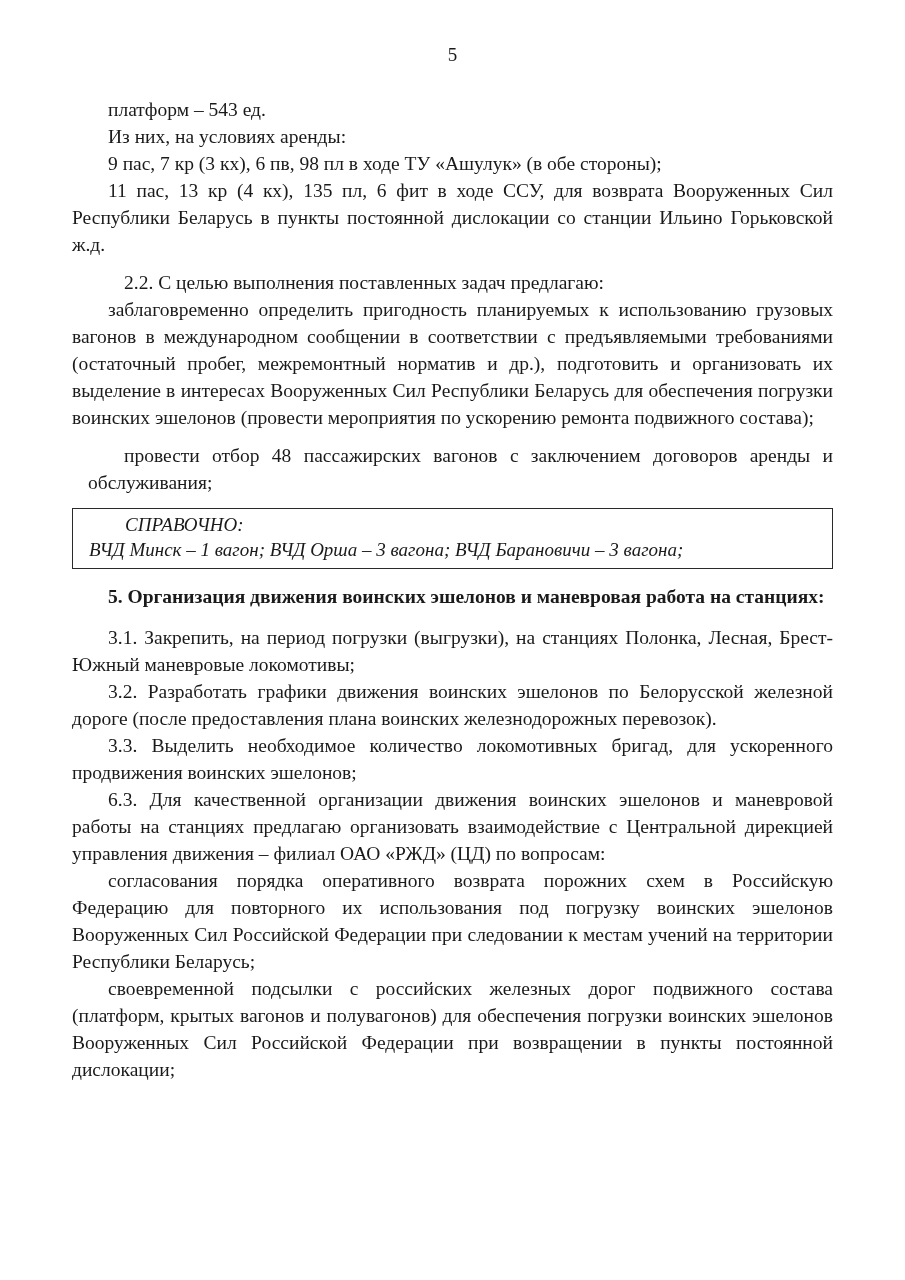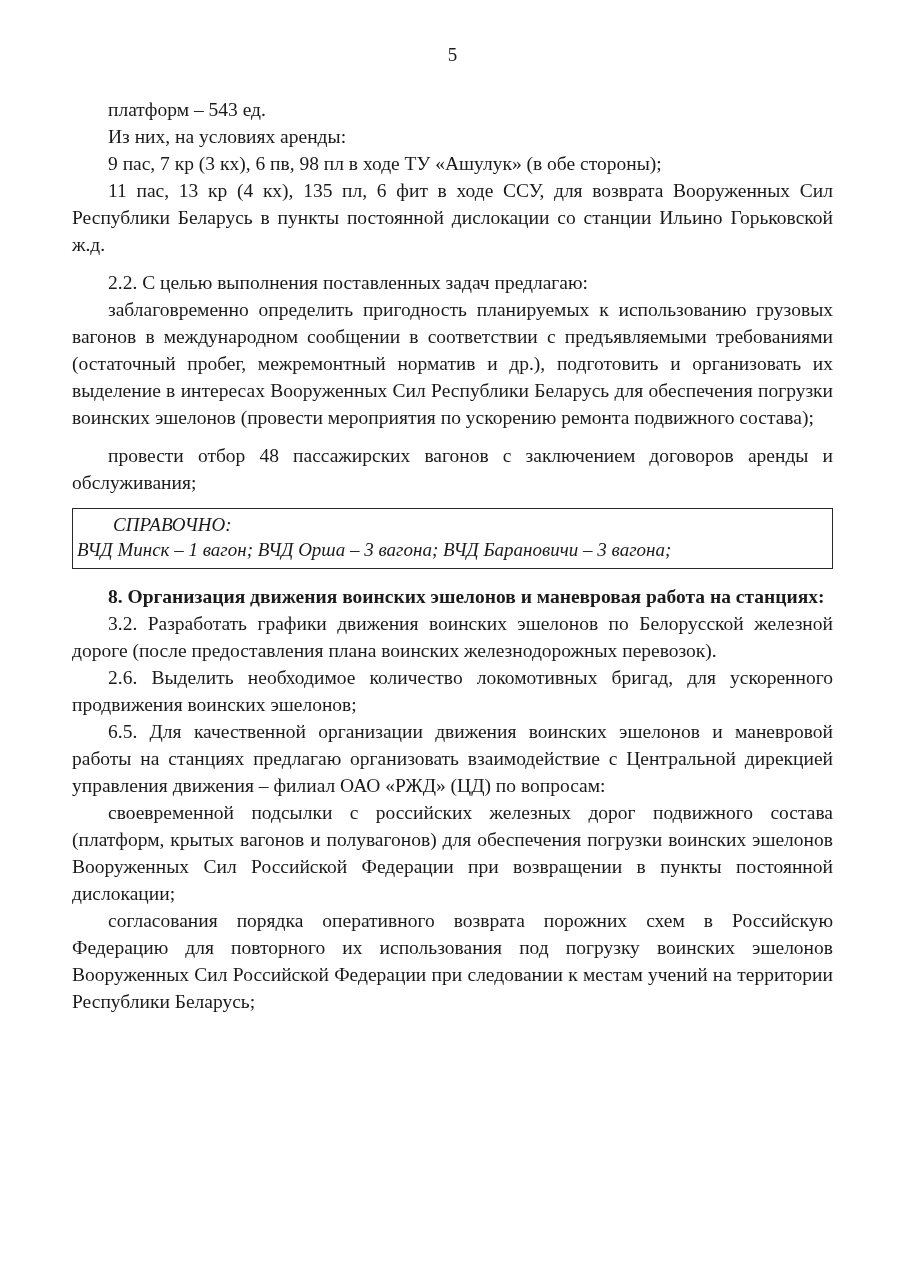--- a/index.html
+++ b/index.html
@@ -40,37 +40,38 @@
   }
   .heading {
     font-weight: bold;
     text-indent: 36px;
     margin-top: 14px;
     text-align: justify;
   }
   .note-box {
     border: 1.5px solid #2a2a2a;
     margin: 12px 0 10px 0;
-    padding: 4px 8px 6px 4px;
+    padding: 4px 8px 6px 16px;
     box-sizing: border-box;
   }
   .note-box p {
     font-style: italic;
     font-size: 19px;
     line-height: 1.3;
     text-align: left;
   }
   .note-box .note-title {
     text-indent: 36px;
   }
   .note-box .note-line {
     text-indent: 0;
   }
   .gap-sm {
     margin-top: 11px;
+    margin-left: 16px;
   }
   .gap-md {
     margin-top: 14px;
   }
 </style>
 </head>
 <body>
 
 <div class="page">
 
@@ -84,22 +85,23 @@
     <p class="indent">11 пас, 13 кр (4 кх), 135 пл, 6 фит в ходе ССУ, для возврата Вооруженных Сил Республики Беларусь в пункты постоянной дислокации со станции Ильино Горьковской ж.д.</p>
     <p class="indent gap-sm">2.2. С целью выполнения поставленных задач предлагаю:</p>
     <p class="indent">заблаговременно определить пригодность планируемых к использованию грузовых вагонов в международном сообщении в соответствии с предъявляемыми требованиями (остаточный пробег, межремонтный норматив и др.), подготовить и организовать их выделение в интересах Вооруженных Сил Республики Беларусь для обеспечения погрузки воинских эшелонов (провести мероприятия по ускорению ремонта подвижного состава);</p>
     <p class="indent gap-sm">провести отбор 48 пассажирских вагонов с заключением договоров аренды и обслуживания;</p>
 
     <div class="note-box">
       <p class="note-title">СПРАВОЧНО:</p>
       <p class="note-line">ВЧД Минск – 1 вагон; ВЧД Орша – 3 вагона; ВЧД Барановичи – 3 вагона;</p>
     </div>
 
-    <p class="heading">8. Организация движения воинских эшелонов и маневровая работа на станциях:</p>
+    <p class="heading">5. Организация движения воинских эшелонов и маневровая работа на станциях:</p>
 
+    <p class="indent gap-md">3.1. Закрепить, на период погрузки (выгрузки), на станциях Полонка, Лесная, Брест-Южный маневровые локомотивы;</p>
     <p class="indent">3.2. Разработать графики движения воинских эшелонов по Белорусской железной дороге (после предоставления плана воинских железнодорожных перевозок).</p>
-    <p class="indent">2.6. Выделить необходимое количество локомотивных бригад, для ускоренного продвижения воинских эшелонов;</p>
-    <p class="indent">6.5. Для качественной организации движения воинских эшелонов и маневровой работы на станциях предлагаю организовать взаимодействие с Центральной дирекцией управления движения – филиал ОАО «РЖД» (ЦД) по вопросам:</p>
+    <p class="indent">3.3. Выделить необходимое количество локомотивных бригад, для ускоренного продвижения воинских эшелонов;</p>
+    <p class="indent">6.3. Для качественной организации движения воинских эшелонов и маневровой работы на станциях предлагаю организовать взаимодействие с Центральной дирекцией управления движения – филиал ОАО «РЖД» (ЦД) по вопросам:</p>
+    <p class="indent">согласования порядка оперативного возврата порожних схем в Российскую Федерацию для повторного их использования под погрузку воинских эшелонов Вооруженных Сил Российской Федерации при следовании к местам учений на территории Республики Беларусь;</p>
     <p class="indent">своевременной подсылки с российских железных дорог подвижного состава (платформ, крытых вагонов и полувагонов) для обеспечения погрузки воинских эшелонов Вооруженных Сил Российской Федерации при возвращении в пункты постоянной дислокации;</p>
-    <p class="indent">согласования порядка оперативного возврата порожних схем в Российскую Федерацию для повторного их использования под погрузку воинских эшелонов Вооруженных Сил Российской Федерации при следовании к местам учений на территории Республики Беларусь;</p>
 
   </div>
 </div>
 
 </body></html>

